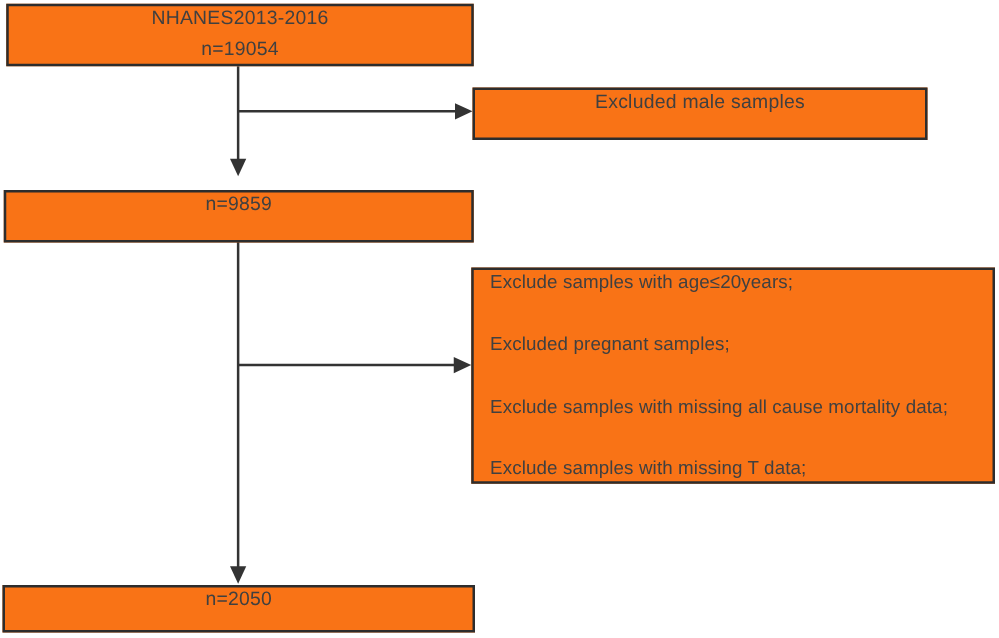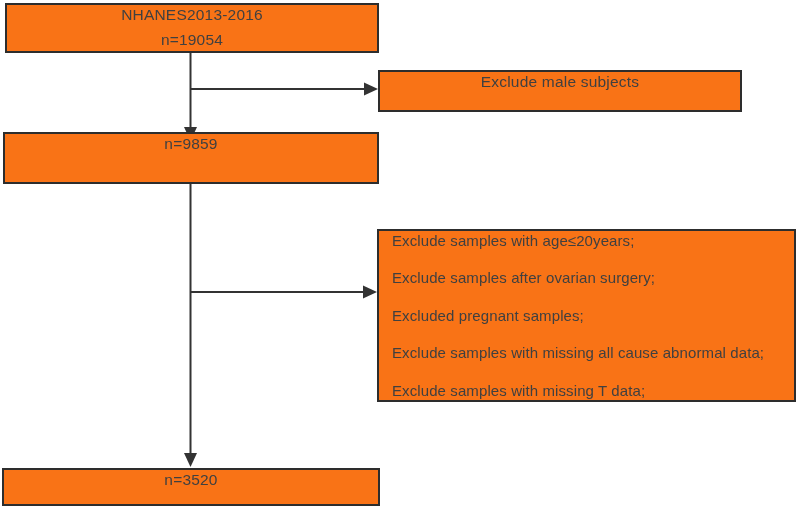--- a/index.html
+++ b/index.html
@@ -32,23 +32,23 @@
     flex-direction: column;
     align-items: center;
     justify-content: space-between;
     font-size: 15.5px;
     line-height: 1.35;
     text-align: center;
     letter-spacing: 0.2px;
   }
   #node-population   { left: 5px;   top: 3px;   width: 374px; height: 50px; }
   #node-excluded-male{ left: 378px; top: 70px;  width: 364px; height: 42px; }
-  #node-n9859        { left: 3px;   top: 132px; width: 376px; height: 52px; }
+  #node-n9859        { left: 3px;   top: 152px; width: 376px; height: 42px; }
   #node-exclusions   {
-    left: 377px; top: 229px; width: 419px; height: 173px;
+    left: 377px; top: 214px; width: 419px; height: 173px;
     align-items: flex-start;
     text-align: left;
     padding-left: 13px;
     padding-right: 4px;
     font-size: 15px;
     line-height: 19.5px;
     letter-spacing: 0.1px;
     gap: 16px;
   }
   #node-n3520        { left: 2px;   top: 468px; width: 378px; height: 38px; }
@@ -73,32 +73,31 @@
       <polygon points="377,292 363,285.5 363,298.5"></polygon>
     </g>
   </svg>
 
   <div class="node" id="node-population">
     <div>NHANES2013-2016</div>
     <div>n=19054</div>
   </div>
 
   <div class="node" id="node-excluded-male">
-    <div>Exclude male subjects</div>
+    <div>Excluded male samples</div>
   </div>
 
   <div class="node" id="node-n9859">
     <div>n=9859</div>
   </div>
 
   <div class="node" id="node-exclusions">
     <div class="exclusion-item">Exclude samples with age≤20years;</div>
-    <div class="exclusion-item">Exclude samples after ovarian surgery;</div>
     <div class="exclusion-item">Excluded pregnant samples;</div>
-    <div class="exclusion-item">Exclude samples with missing all cause abnormal data;</div>
+    <div class="exclusion-item">Exclude samples with missing all cause mortality data;</div>
     <div class="exclusion-item">Exclude samples with missing T data;</div>
   </div>
 
   <div class="node" id="node-n3520">
-    <div>n=3520</div>
+    <div>n=2050</div>
   </div>
 
 </div>
 
 </body></html>

